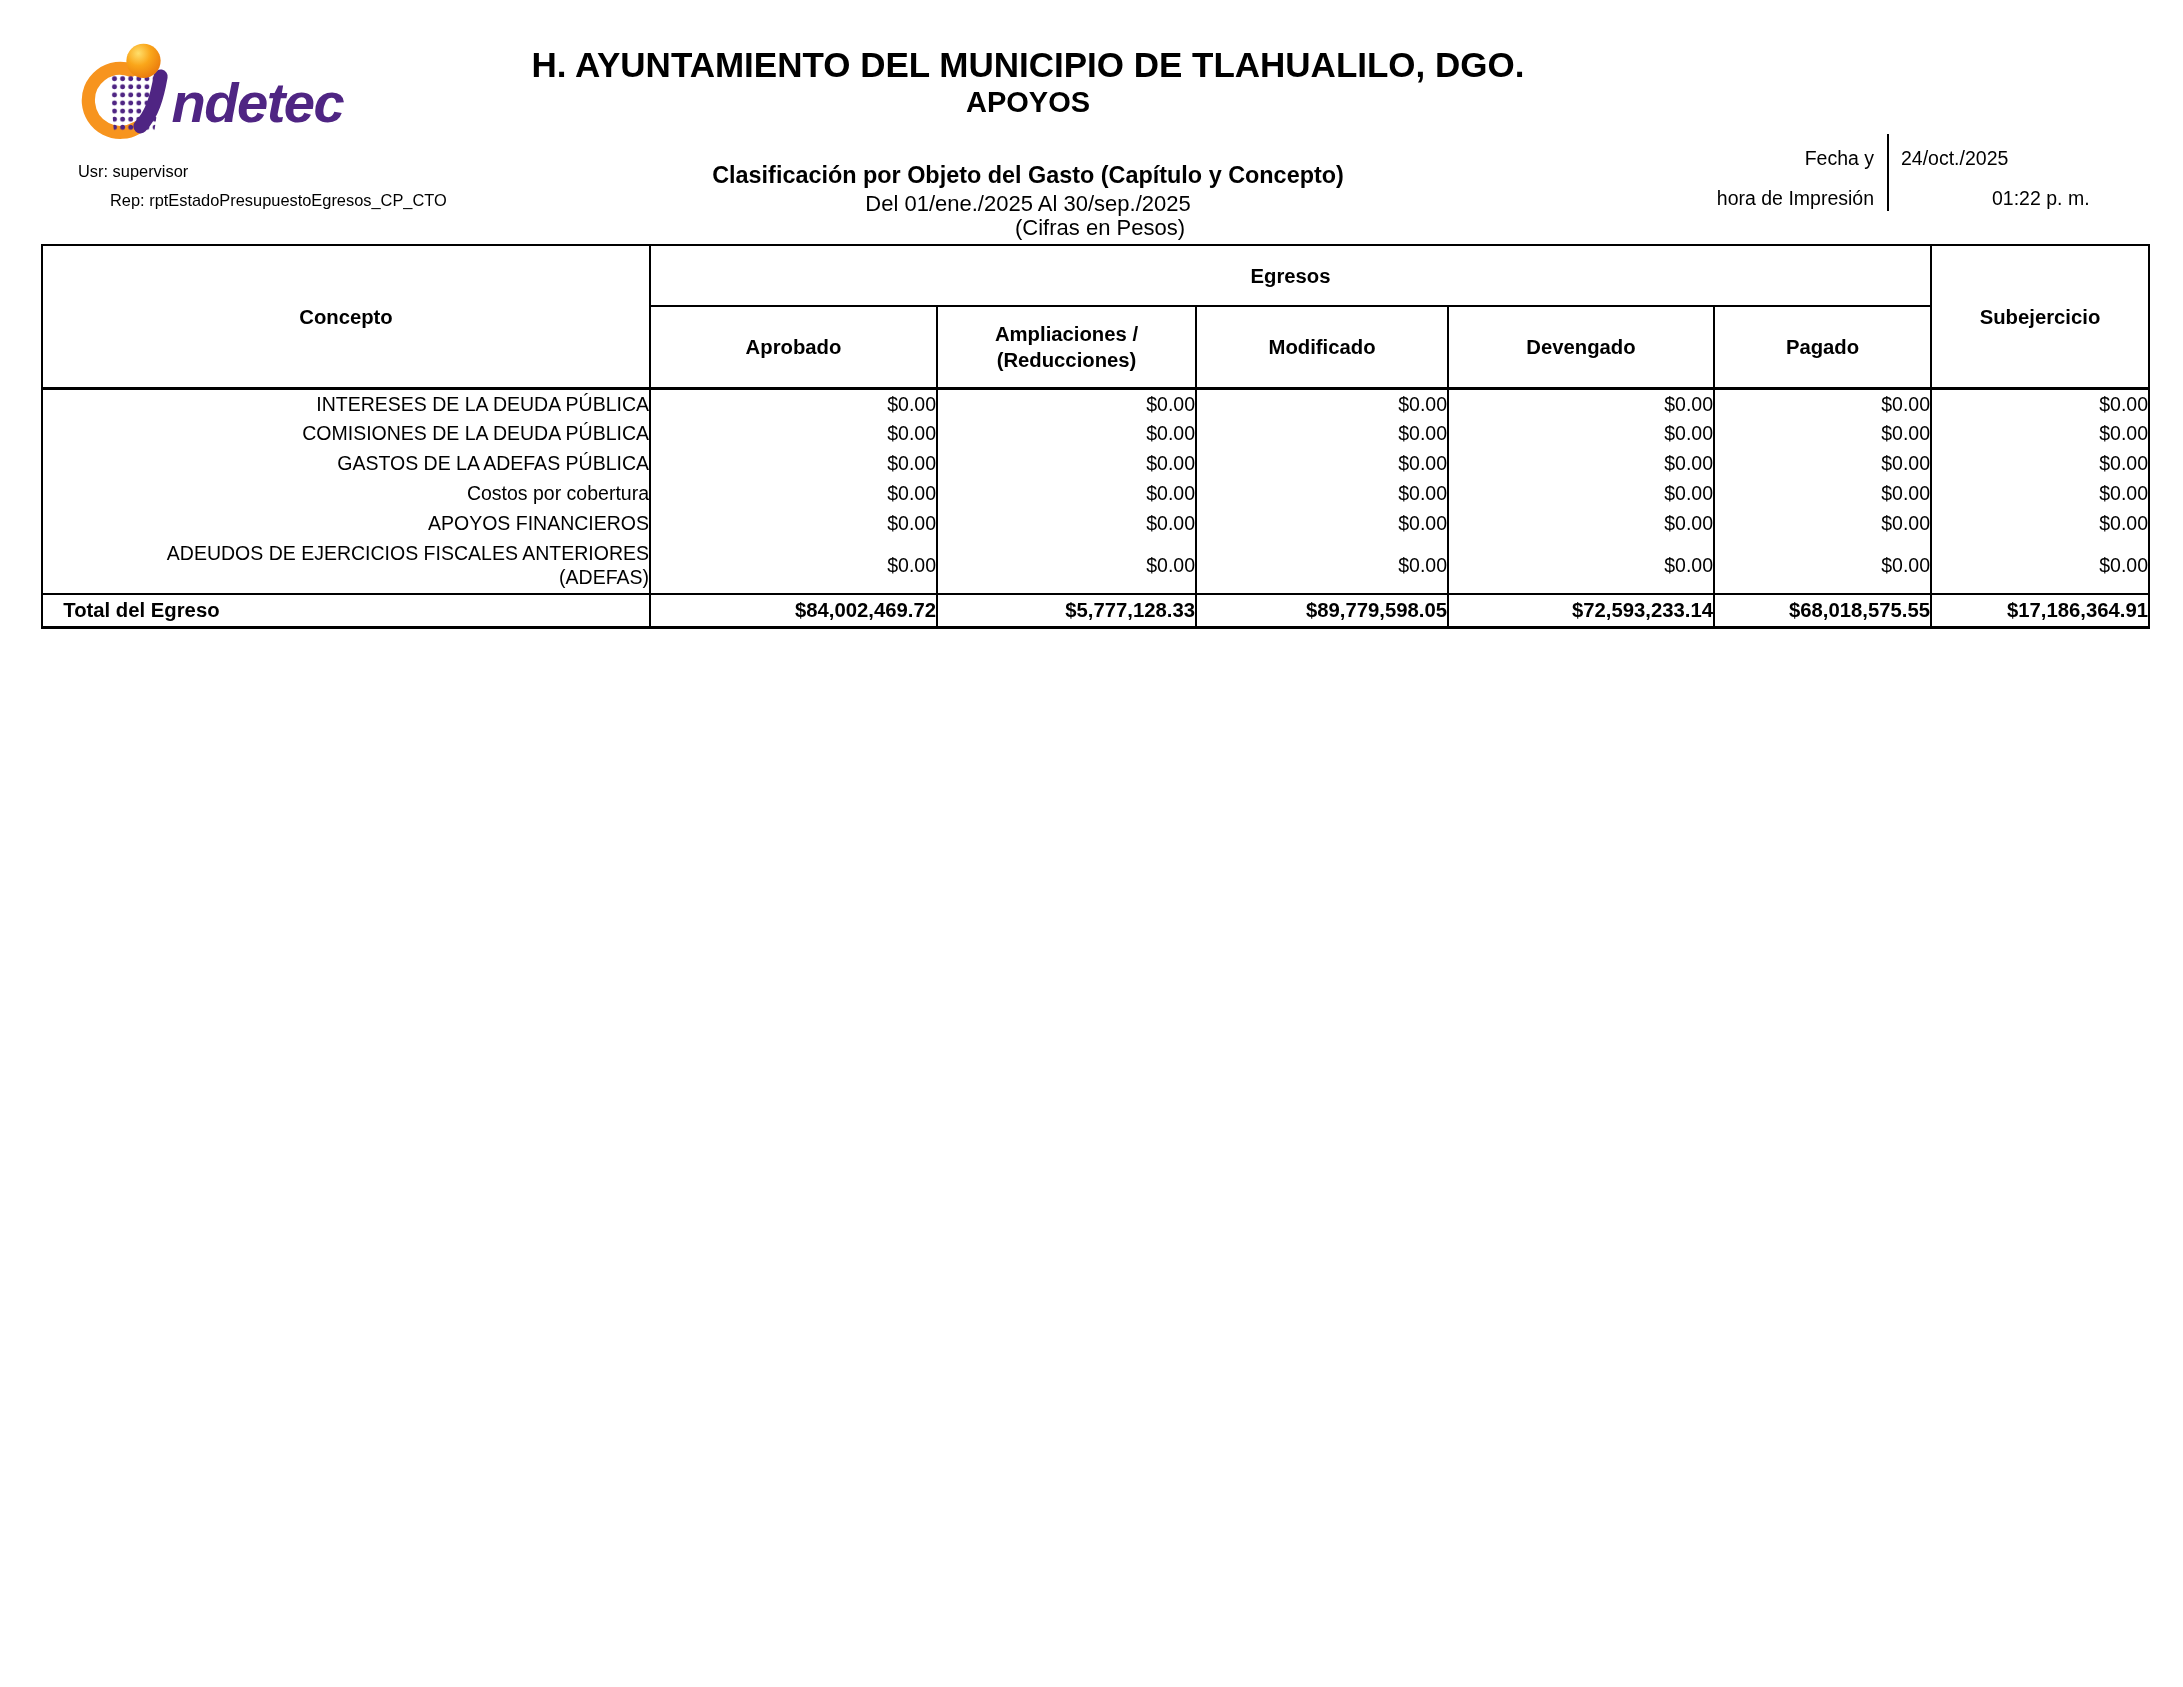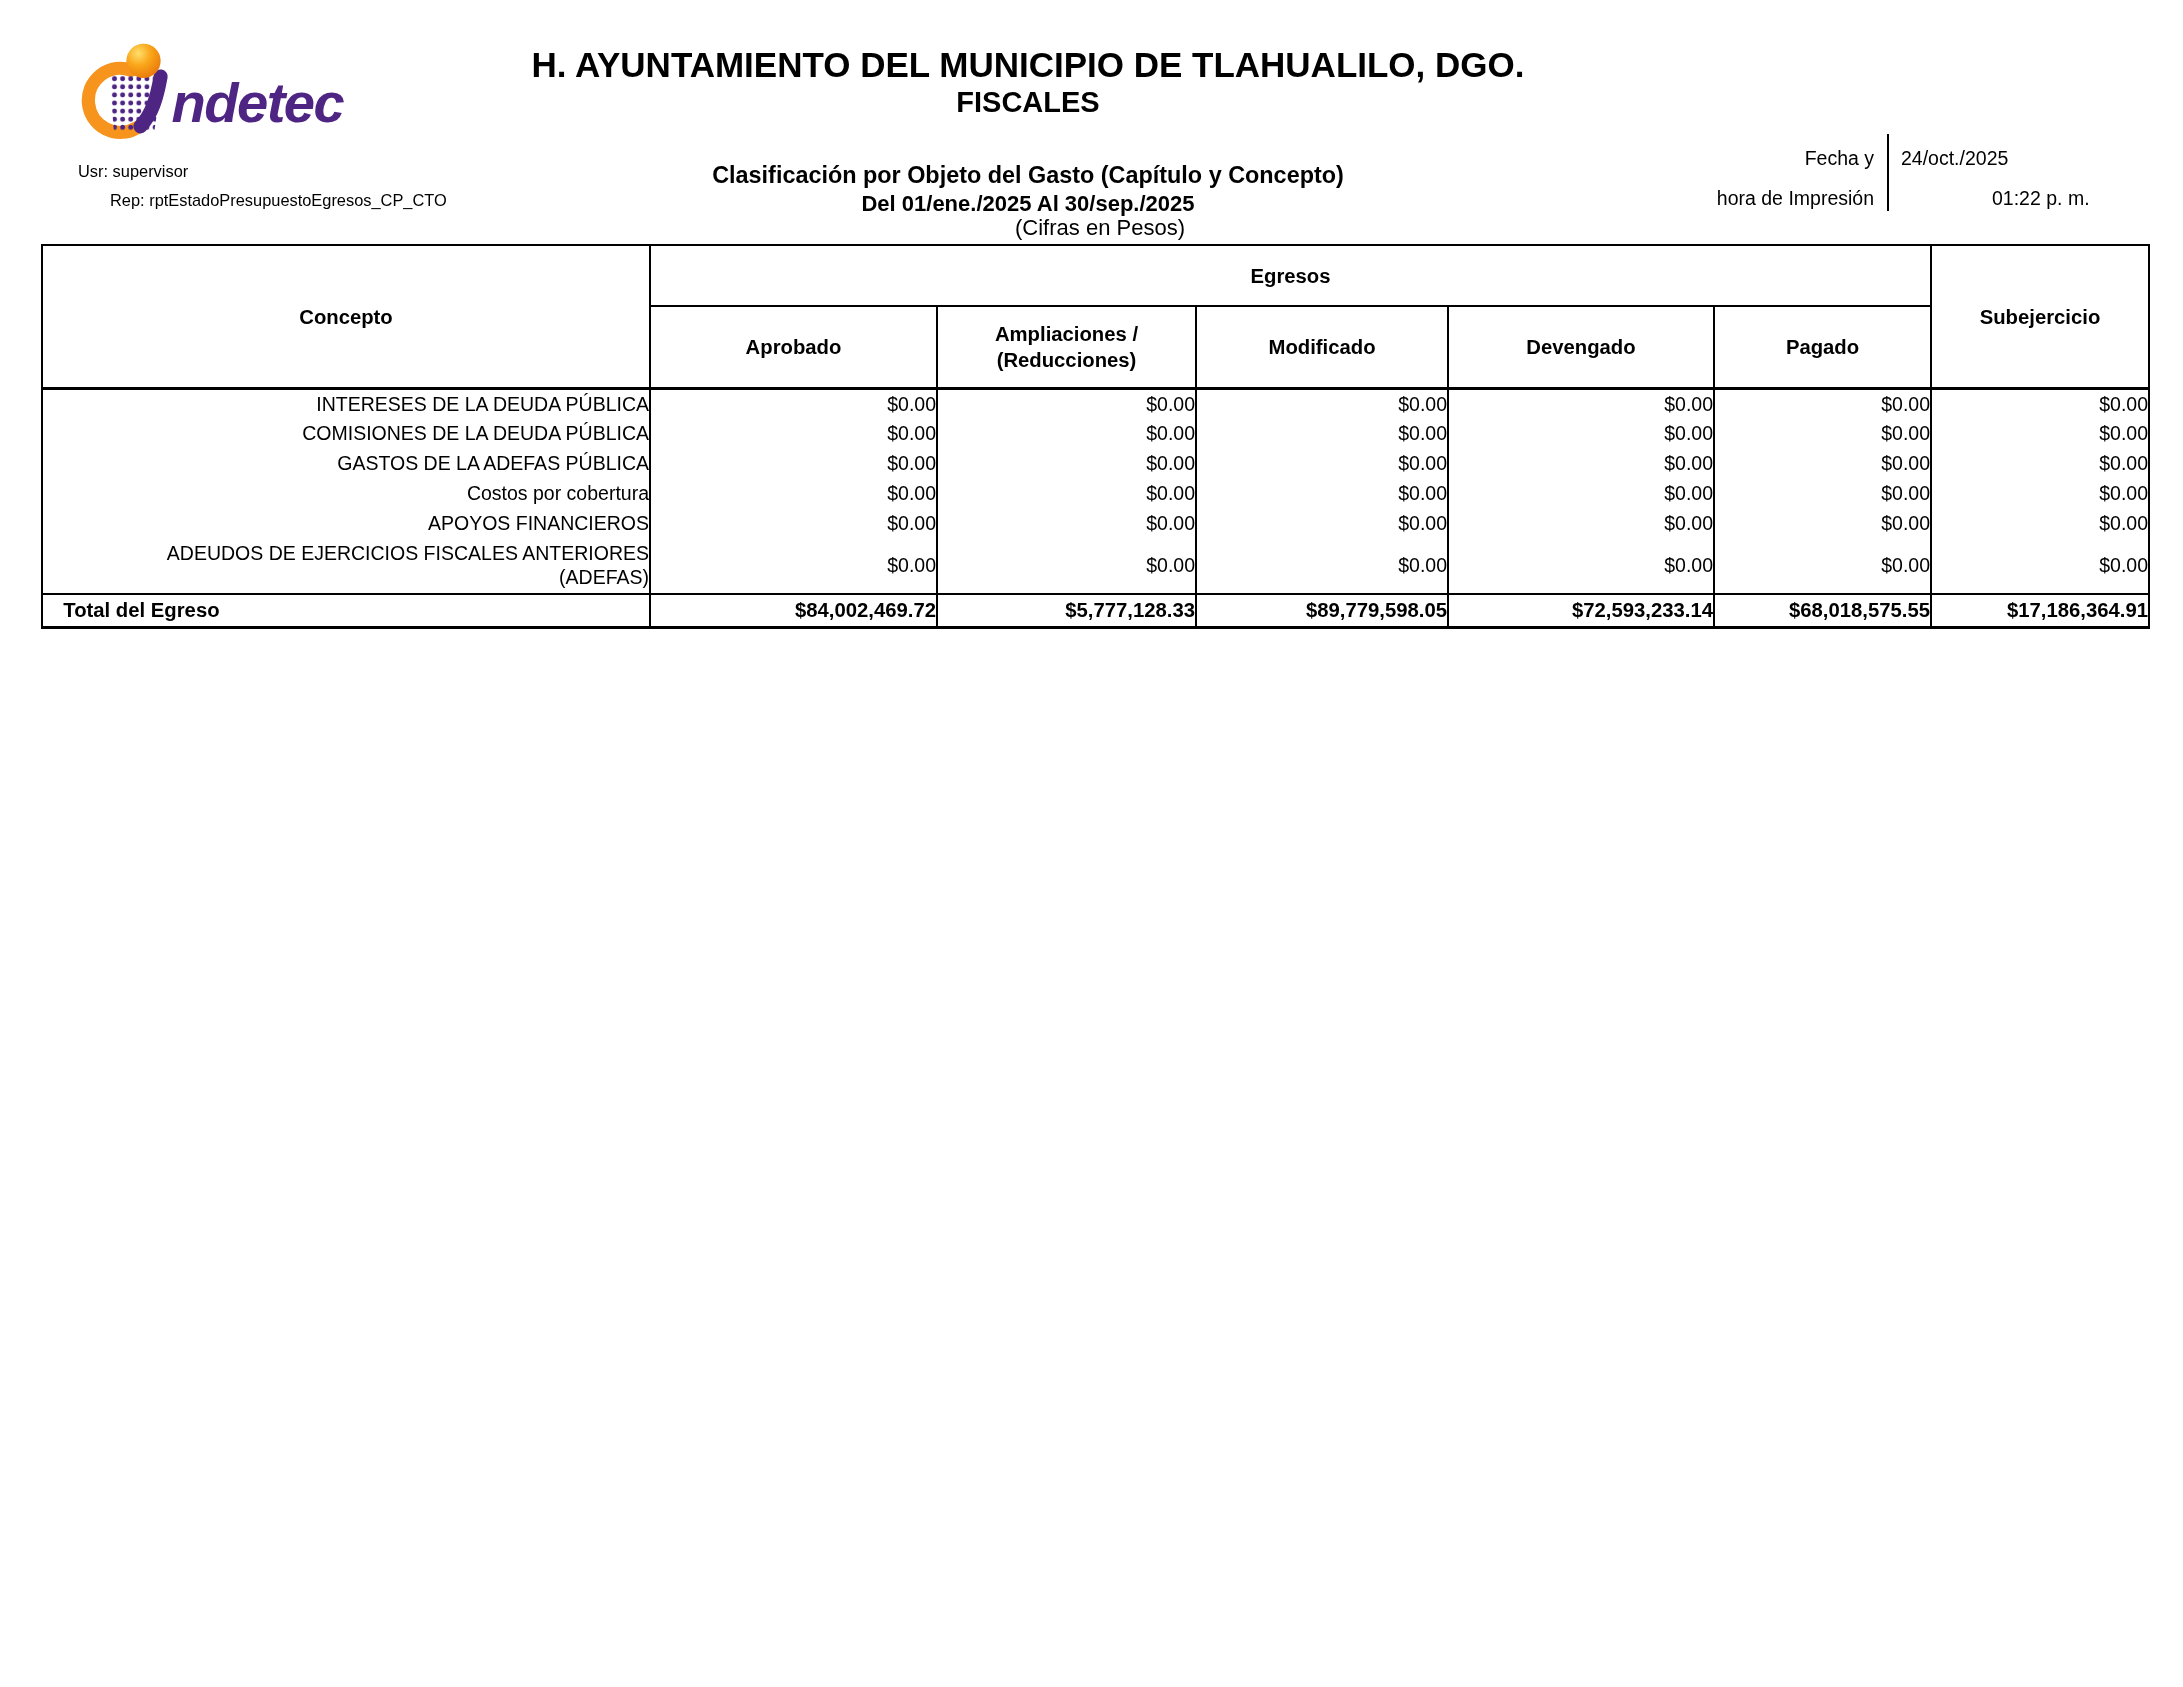--- a/index.html
+++ b/index.html
@@ -27,21 +27,21 @@
   .meta-line { position: absolute; left: 78px; font-size: 16.4px; }
   .meta-usr { top: 162px; }
   .meta-rep { top: 191px; margin-left: 32px; }
 
   
   .title { position: absolute; left: 0; width: 2056px; text-align: center; font-weight: bold; }
   .title-1 { top: 45px;  font-size: 35px; }
   .title-2 { top: 86px; font-size: 29px; }
   .title-3 { top: 124px; font-size: 26.6px; }
   .title-4 { top: 162px; font-size: 23.4px; }
-  .title-period { top: 191px; font-size: 22px; font-weight: bold; }
+  .title-period { top: 191px; font-size: 22px; font-weight: normal; }
   .title-units  { top: 215px; width: 2200px; font-size: 22px; font-weight: normal; }
 
   
   .print-label { position: absolute; left: 1594px; width: 280px; text-align: right; font-size: 19.5px; }
   .print-label-1 { top: 147px; }
   .print-label-2 { top: 187px; }
   .print-divider { position: absolute; left: 1887px; top: 134px; height: 77px; width: 0; border-left: 2.3px solid #000; }
   .print-value { position: absolute; left: 1901px; font-size: 19.5px; }
   .print-value-1 { top: 147px; }
   .print-value-2 { top: 187px; left: 1992px; }
@@ -119,21 +119,21 @@
       <path d="M 106 44 C 101 72 95 92 80 108" fill="none" stroke="#4f2583" stroke-width="18" stroke-linecap="round"></path>
       <circle cx="84" cy="24" r="22" fill="url(#headGrad)"></circle>
       <text x="120" y="103" font-size="72" fill="#4f2583">ndetec</text>
     </svg>
   </div>
 
   <div class="meta-line meta-usr">Usr: supervisor</div>
   <div class="meta-line meta-rep">Rep: rptEstadoPresupuestoEgresos_CP_CTO</div>
 
   <div class="title title-1">H. AYUNTAMIENTO DEL MUNICIPIO DE TLAHUALILO, DGO.</div>
-  <div class="title title-2">FISCALES</div>
+  <div class="title title-2">APOYOS</div>
   <div class="title title-4">Clasificación por Objeto del Gasto (Capítulo y Concepto)</div>
   <div class="title title-period">Del 01/ene./2025 Al 30/sep./2025</div>
   <div class="title title-units">(Cifras en Pesos)</div>
 
   <div class="print-label print-label-1">Fecha y</div>
   <div class="print-label print-label-2">hora de Impresión</div>
   <div class="print-divider"></div>
   <div class="print-value print-value-1">24/oct./2025</div>
   <div class="print-value print-value-2">01:22 p. m.</div>
 

